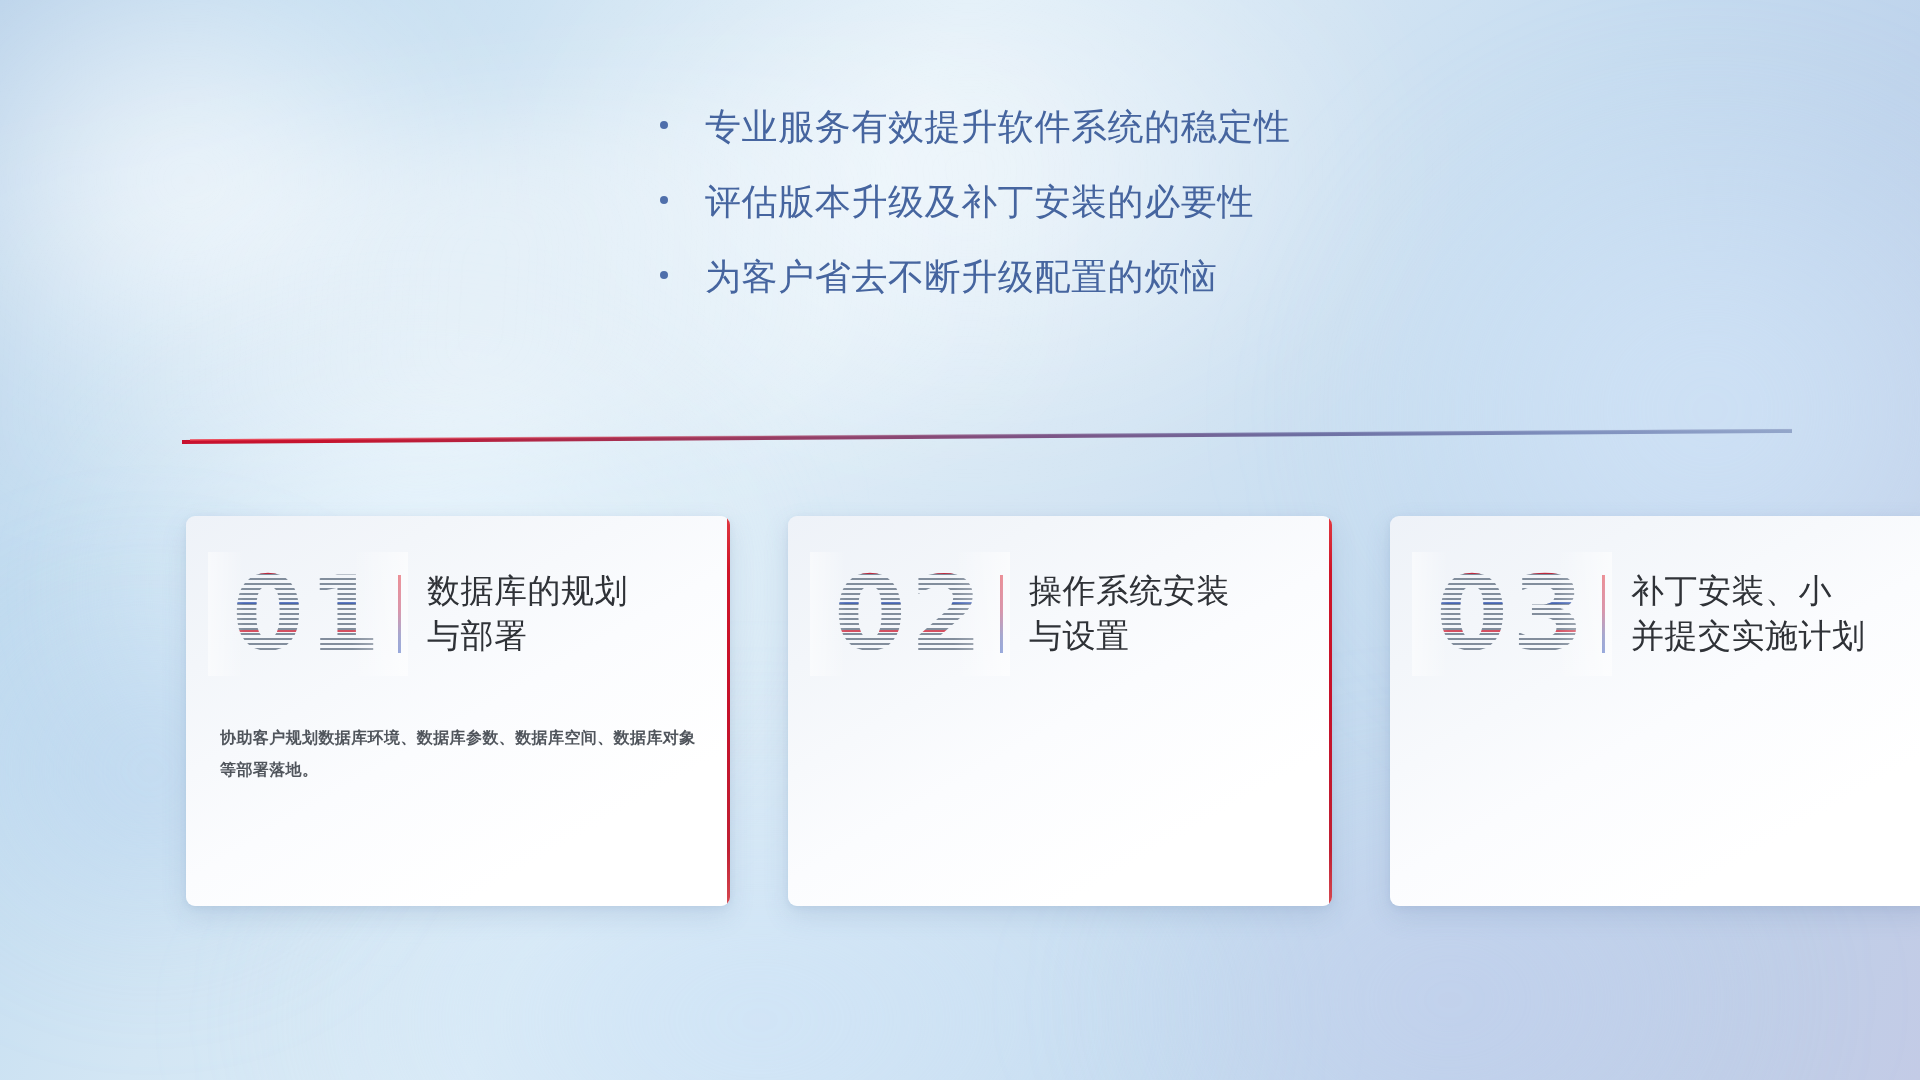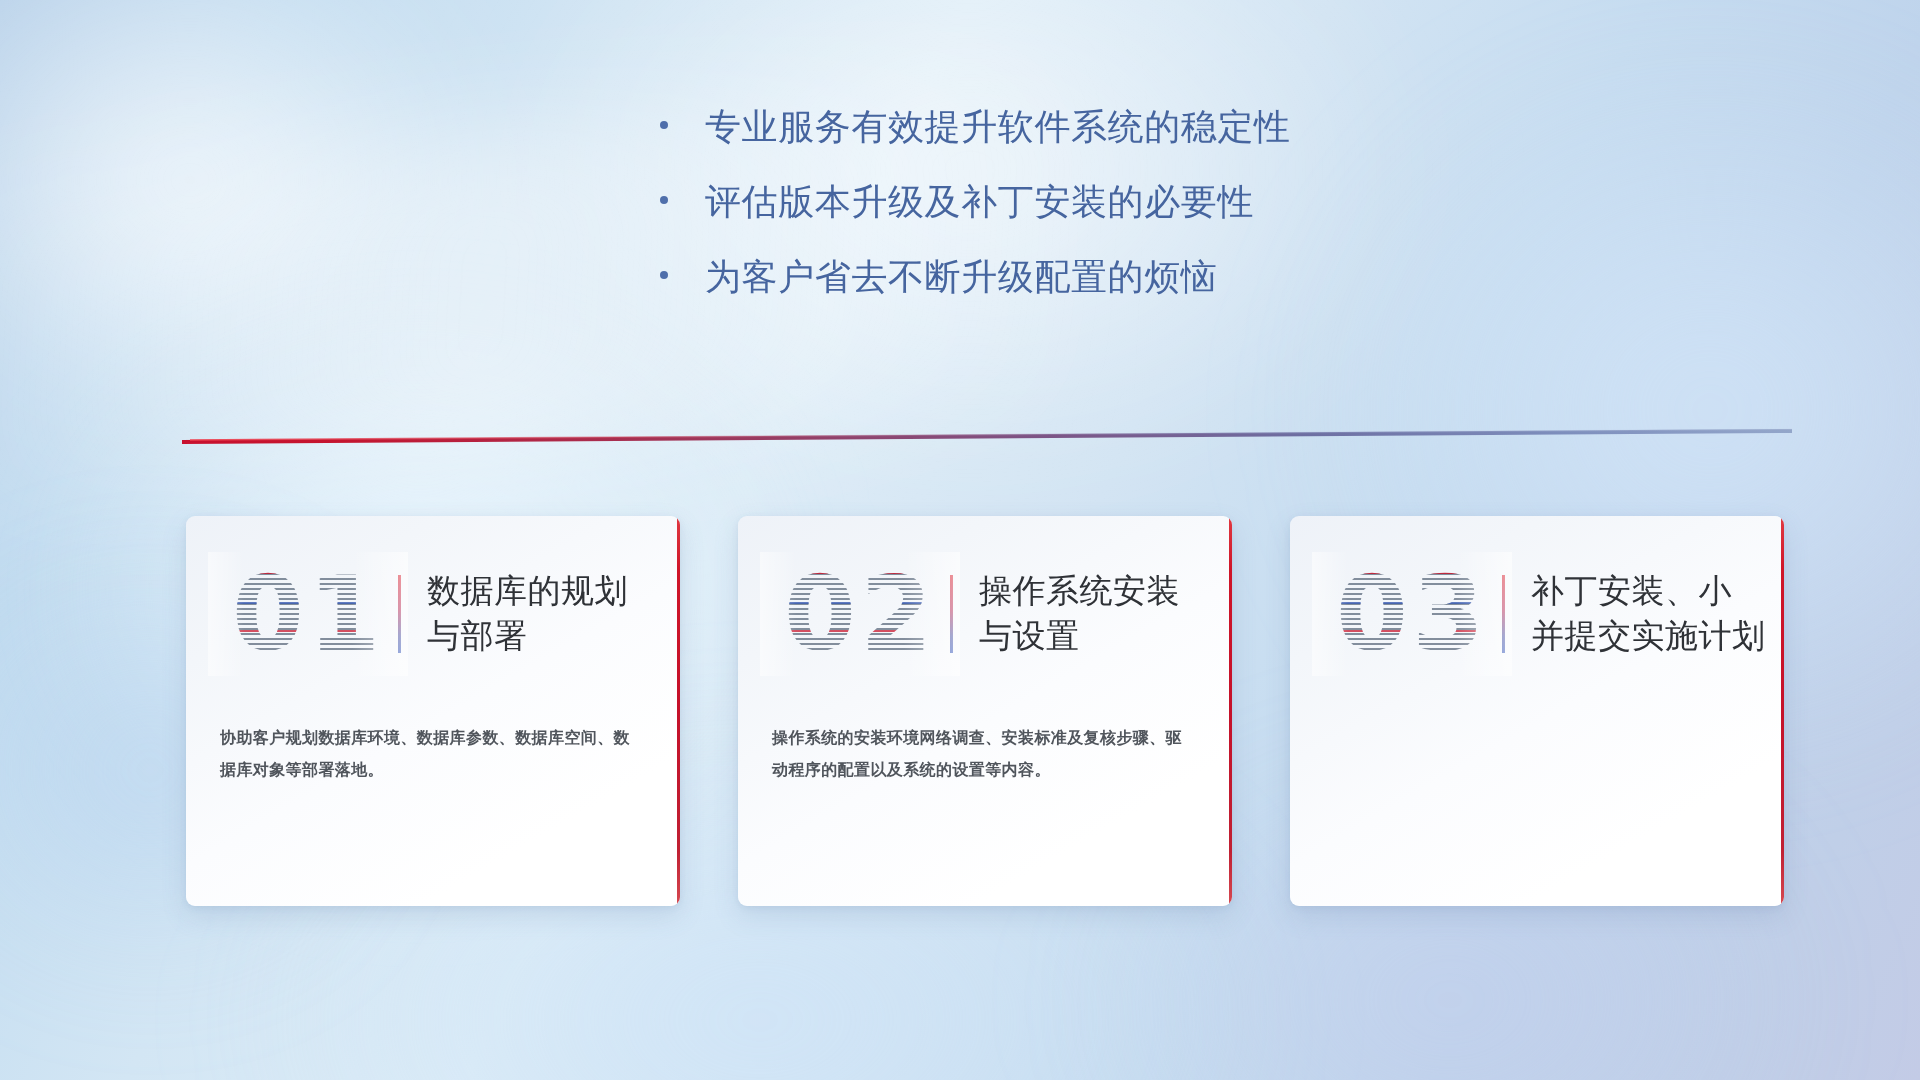--- a/index.html
+++ b/index.html
@@ -66,21 +66,21 @@
   #divider { position:absolute; left:182px; top:424px; width:1610px; height:22px; z-index:5; }
   #divider svg { display:block; width:100%; height:100%; }
 
   
   #cards {
     position:absolute; left:186px; top:516px; z-index:6;
     display:flex; gap:58px;
   }
   .card {
     position:relative;
-    width:494px; height:390px;
+    width:544px; height:390px;
     border-radius:9px;
     background:linear-gradient(150deg,#eef2f8 0%,#f3f6fa 22%,#fbfcfe 52%,#ffffff 78%,#ffffff 100%);
     box-shadow:0 10px 26px rgba(90,120,160,.16), 0 2px 6px rgba(90,120,160,.10);
     overflow:hidden;
   }
   .card-edge {
     position:absolute; right:0; top:0; bottom:0; width:3px;
     background:linear-gradient(180deg,#e03a42 0%,#cf1529 14%,#c5112a 50%,#c02033 86%,#d64a52 100%);
     border-radius:0 9px 9px 0;
   }
@@ -224,21 +224,20 @@
         <div class="glyph">02</div>
         <div class="glyph accent">02</div>
         <div class="fade"></div>
       </div>
       <div class="title-bar"></div>
       <div class="card-title">
         <div>操作系统安装</div>
         <div>与设置</div>
       </div>
     </div>
-    <div class="card-body">操作系统的安装环境网络调查、安装标准及复核步骤、驱动程序的配置以及系统的设置等内容。</div>
   </div>
 
   <div class="card">
     <div class="card-edge"></div>
     <div class="card-head">
       <div class="ghost-num">
         <div class="glyph">03</div>
         <div class="glyph accent">03</div>
         <div class="fade"></div>
       </div>

